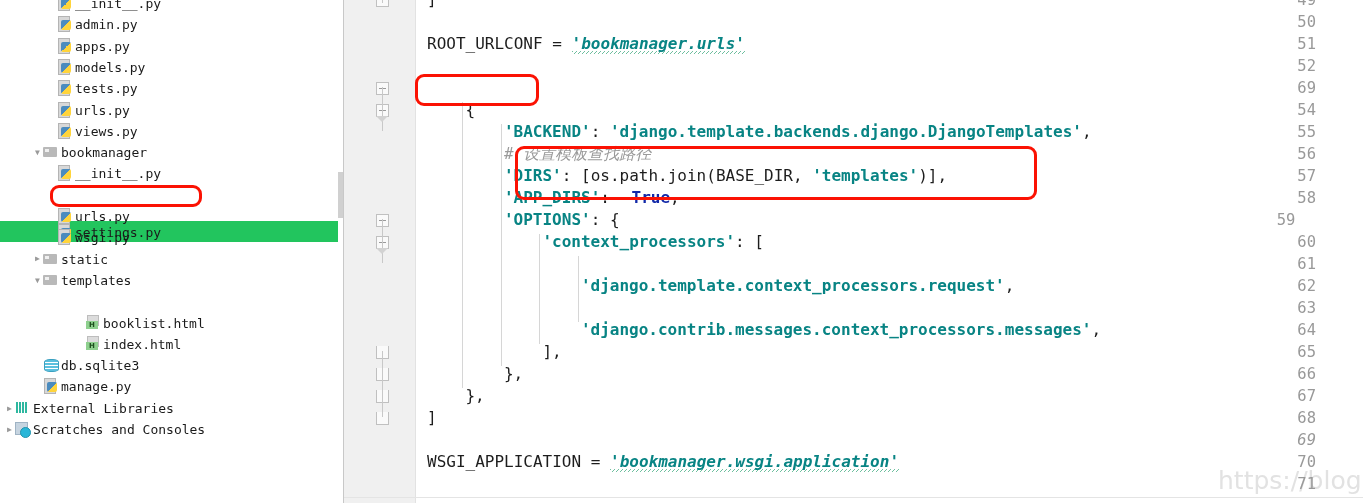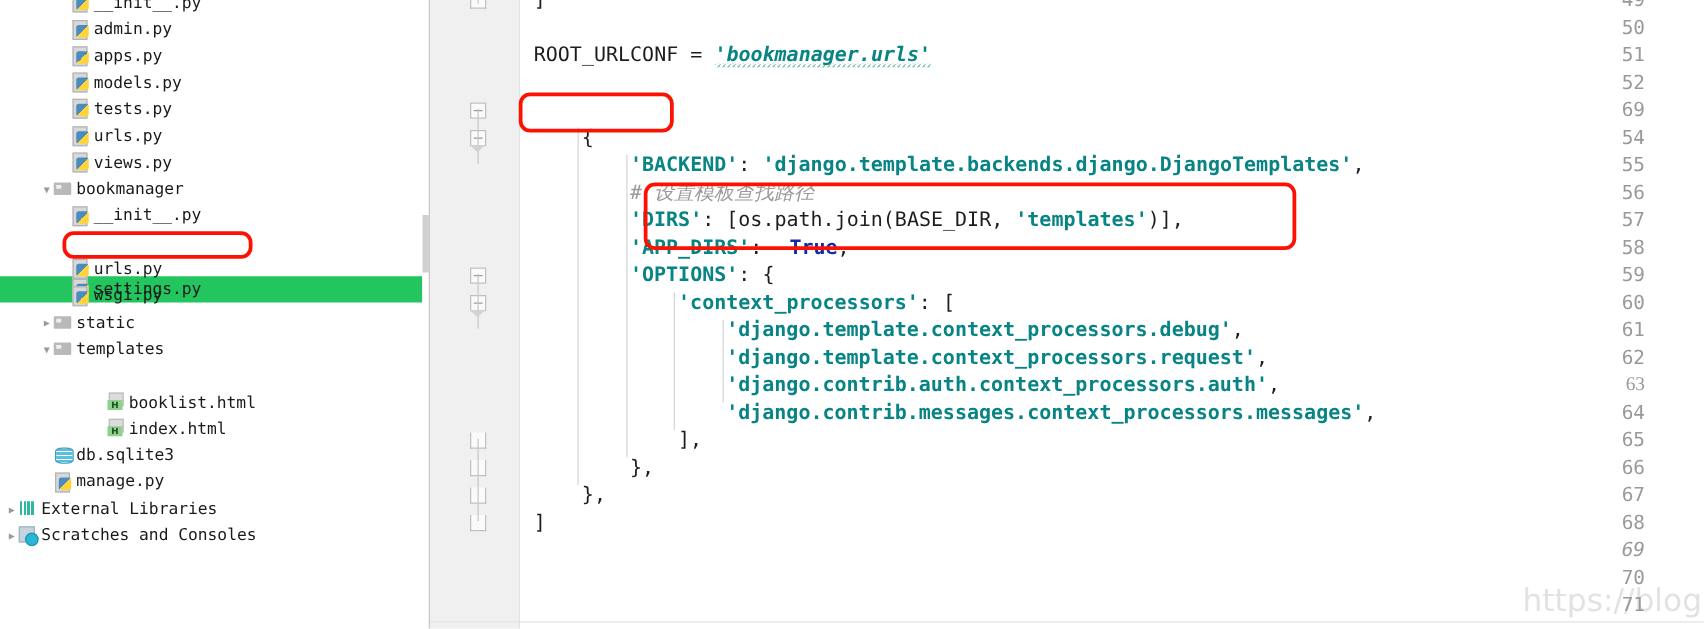--- a/index.html
+++ b/index.html
@@ -201,52 +201,51 @@
         <div class="cline" style="top: 11px; left: 11px;"></div>
         <div class="cline" style="top: 33px; left: 11px;"><span>ROOT_URLCONF = </span><span class="str squig">'bookmanager.urls'</span></div>
         <div class="cline" style="top: 55px; left: 11px;"></div>
         <div class="cline" style="top: 99px; left: 49.48px;"><span>{</span></div>
         <div class="cline" style="top: 121px; left: 87.96px;"><span class="str">'BACKEND'</span><span>: </span><span class="str">'django.template.backends.django.DjangoTemplates'</span><span>,</span></div>
         <div class="cline" style="top: 143px; left: 87.96px;"><span class="cmt"># 设置模板查找路径</span></div>
         <div class="cline" style="top: 165px; left: 87.96px;"><span class="str">'DIRS'</span><span>: [os.path.join(BASE_DIR, </span><span class="str">'templates'</span><span>)],</span></div>
         <div class="cline" style="top: 187px; left: 87.96px;"><span class="str">'APP_DIRS'</span><span>: </span><span class="kw">True</span><span>,</span></div>
         <div class="cline" style="top: 209px; left: 87.96px;"><span class="str">'OPTIONS'</span><span>: {</span></div>
         <div class="cline" style="top: 231px; left: 126.44px;"><span class="str">'context_processors'</span><span>: [</span></div>
-        <div class="cline" style="top: 253px; left: 164.92px;"><span class="str">'django.template.context_processors.debug'</span><span>,</span></div>
         <div class="cline" style="top: 275px; left: 164.92px;"><span class="str">'django.template.context_processors.request'</span><span>,</span></div>
-        <div class="cline" style="top: 297px; left: 164.92px;"><span class="str">'django.contrib.auth.context_processors.auth'</span><span>,</span></div>
         <div class="cline" style="top: 319px; left: 164.92px;"><span class="str">'django.contrib.messages.context_processors.messages'</span><span>,</span></div>
         <div class="cline" style="top: 341px; left: 126.44px;"><span>],</span></div>
         <div class="cline" style="top: 363px; left: 87.96px;"><span>},</span></div>
         <div class="cline" style="top: 385px; left: 49.48px;"><span>},</span></div>
         <div class="cline" style="top: 407px; left: 11px;"><span>]</span></div>
         <div class="cline" style="top: 429px; left: 11px;"></div>
+        <div class="cline" style="top: 451px; left: 11px;"><span>WSGI_APPLICATION = </span><span class="str squig">'bookmanager.wsgi.application'</span></div>
         <div class="cline" style="top: 473px; left: 11px;"></div>
       </div>
     <div id="watermark">https://blog.csdn.net/Roronoa_zoro0526</div>
   <div class="lnum" style="top: -11px;">49</div>
       <div class="fold fold-end" style="top: -6px;"></div>
       <div class="lnum" style="top: 11px;">50</div>
       <div class="lnum" style="top: 33px;">51</div>
       <div class="lnum" style="top: 55px;">52</div>
       <div class="lnum" style="top: 77px;">69</div>
       <div class="fold fold-minus" style="top: 82px;"></div>
       <div class="lnum" style="top: 99px;">54</div>
       <div class="fold fold-minus" style="top: 104px;"></div>
       <div class="lnum" style="top: 121px;">55</div>
       <div class="lnum" style="top: 143px;">56</div>
       <div class="lnum" style="top: 165px;">57</div>
       <div class="lnum" style="top: 187px;">58</div>
-      <div class="lnum" style="top: 209px;">59</div>
+      <div class="lnum" style="top: 209px; text-align: center;">59</div>
       <div class="fold fold-minus" style="top: 214px;"></div>
       <div class="lnum" style="top: 231px;">60</div>
       <div class="fold fold-minus" style="top: 236px;"></div>
       <div class="lnum" style="top: 253px;">61</div>
       <div class="lnum" style="top: 275px;">62</div>
-      <div class="lnum" style="top: 297px; font-family: Liberation Serif, serif;">63</div>
+      <div class="lnum" style="top: 297px;">63</div>
       <div class="lnum" style="top: 319px;">64</div>
       <div class="lnum" style="top: 341px;">65</div>
       <div class="fold fold-end" style="top: 346px;"></div>
       <div class="lnum" style="top: 363px;">66</div>
       <div class="fold fold-end" style="top: 368px;"></div>
       <div class="lnum" style="top: 385px;">67</div>
       <div class="fold fold-end" style="top: 390px;"></div>
       <div class="lnum" style="top: 407px;">68</div>
       <div class="fold fold-end" style="top: 412px;"></div>
       <div class="lnum" style="top: 429px; font-style: italic;">69</div>

